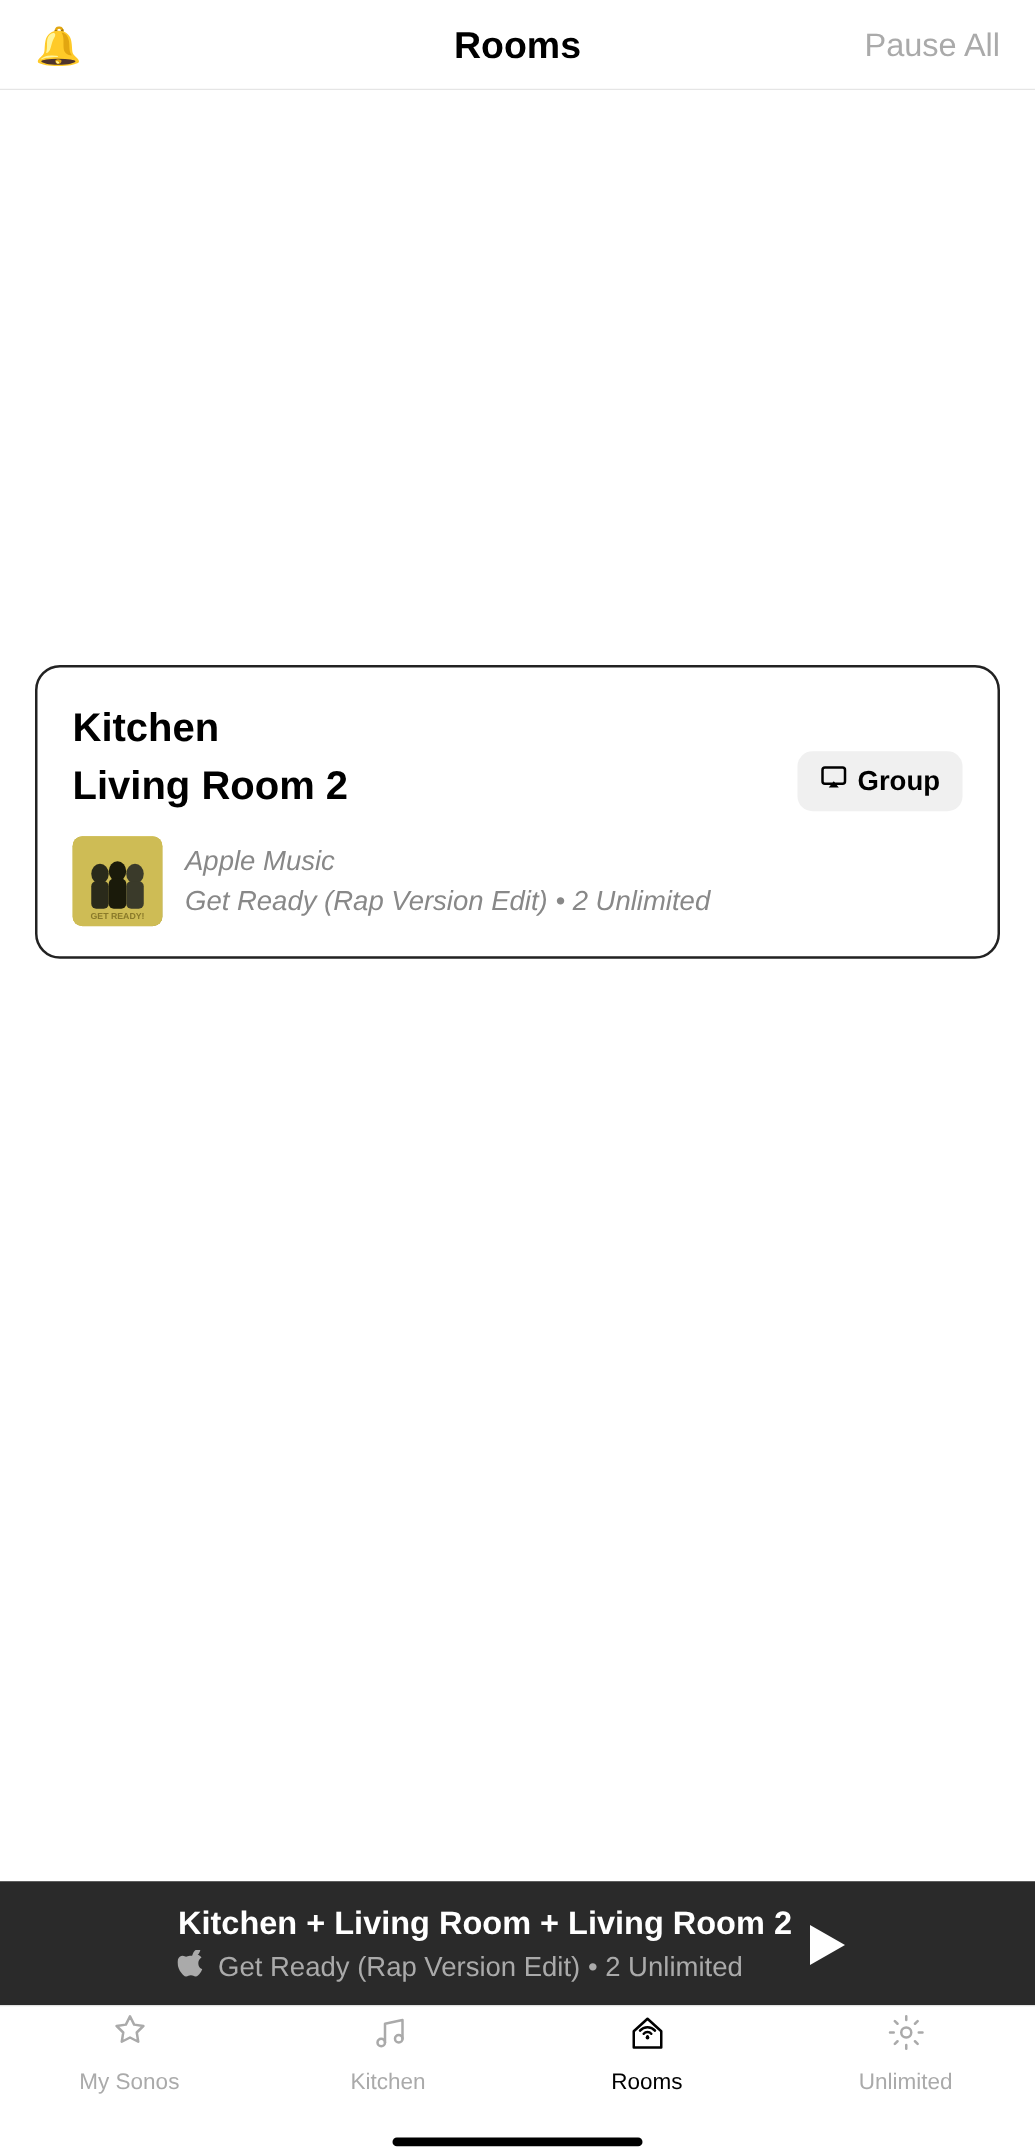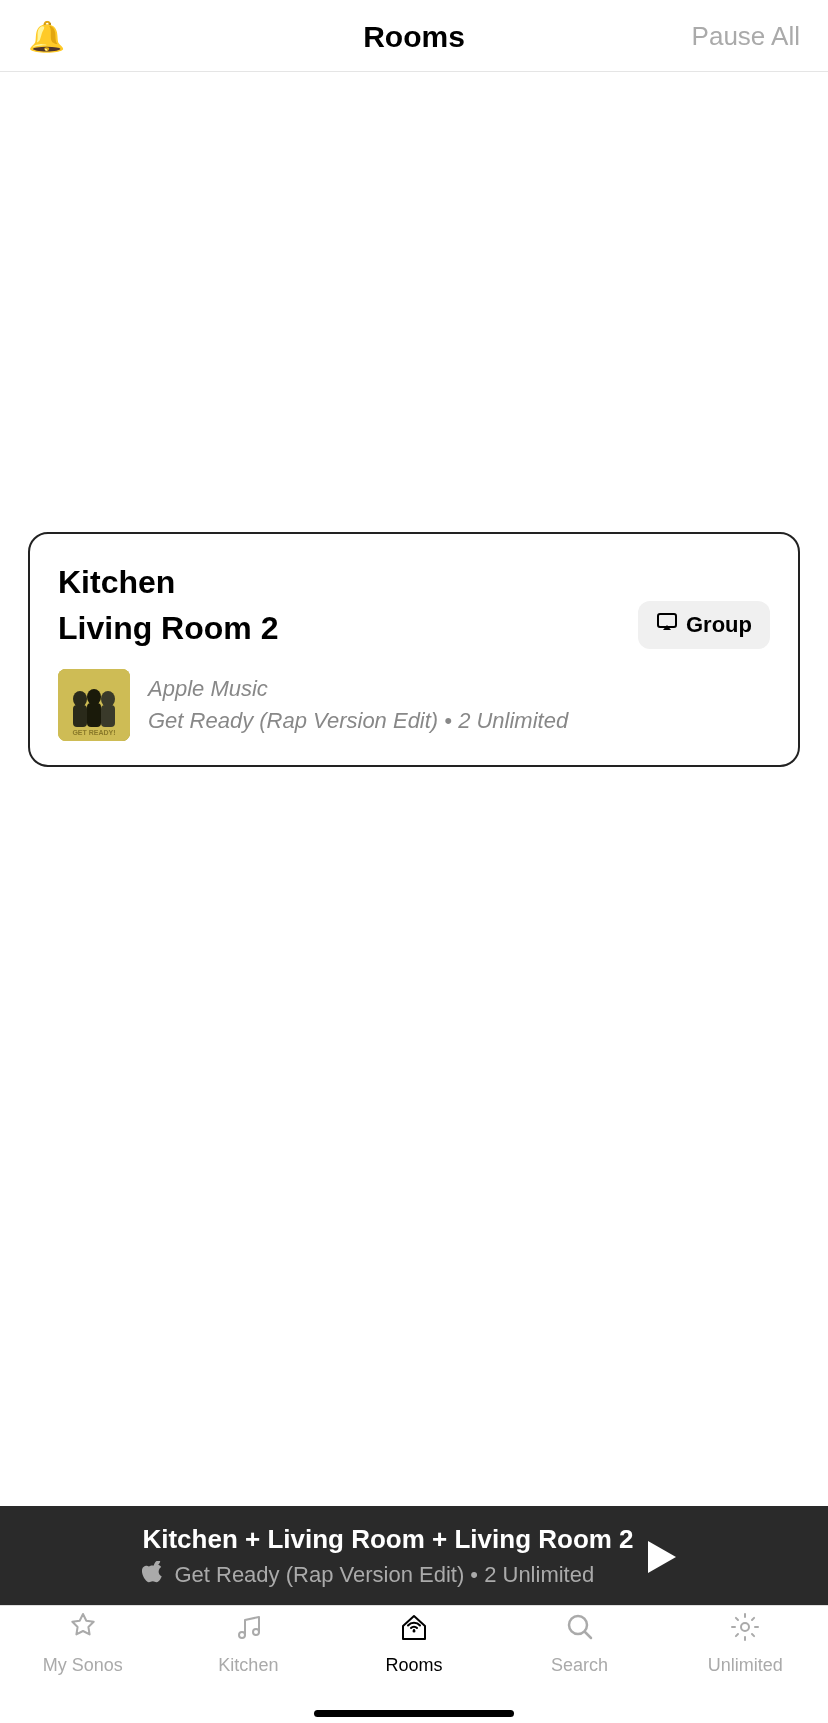--- a/index.html
+++ b/index.html
@@ -361,29 +361,20 @@
 
         <path d="M17 20 a2 2 0 0 1 0 0" stroke="#000" stroke-width="2" stroke-linecap="round"></path>
         <path d="M14 18 a4 4 0 0 1 6 0" stroke="#000" stroke-width="2" stroke-linecap="round" fill="none"></path>
         <path d="M11 15.5 a8 8 0 0 1 12 0" stroke="#000" stroke-width="2" stroke-linecap="round" fill="none"></path>
         <circle cx="17" cy="21" r="1.5" fill="#000"></circle>
       </svg>
     </span>
     <span class="tab-label active">Rooms</span>
   </div>
 
-  <div class="tab-item">
-    <span class="tab-icon">
-      <svg width="34" height="34" viewBox="0 0 34 34" fill="none" xmlns="http://www.w3.org/2000/svg">
-        <circle cx="15" cy="15" r="9" stroke="#aaaaaa" stroke-width="2.5" fill="none"></circle>
-        <path d="M22 22l6 6" stroke="#aaaaaa" stroke-width="2.5" stroke-linecap="round"></path>
-      </svg>
-    </span>
-    <span class="tab-label">Search</span>
-  </div>
 
   <div class="tab-item">
     <span class="tab-icon">
       <svg width="34" height="34" viewBox="0 0 34 34" fill="none" xmlns="http://www.w3.org/2000/svg">
         <circle cx="17" cy="17" r="4" stroke="#aaaaaa" stroke-width="2" fill="none"></circle>
         <path d="M17 4v3M17 27v3M4 17h3M27 17h3M7.9 7.9l2.1 2.1M24 24l2.1 2.1M7.9 26.1l2.1-2.1M24 10l2.1-2.1" stroke="#aaaaaa" stroke-width="2" stroke-linecap="round"></path>
       </svg>
     </span>
     <span class="tab-label">Unlimited</span>
   </div>

